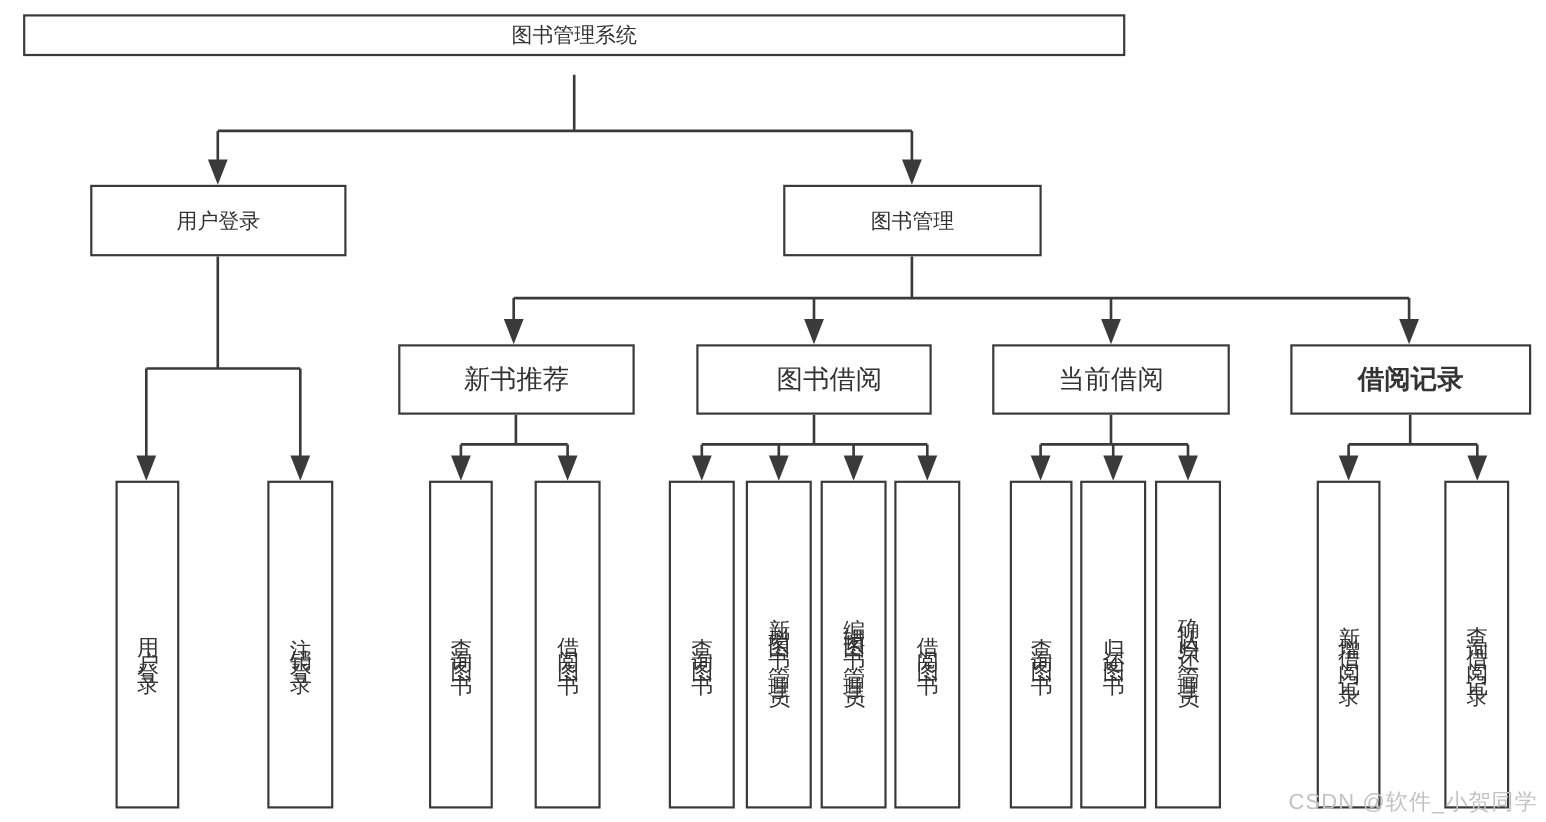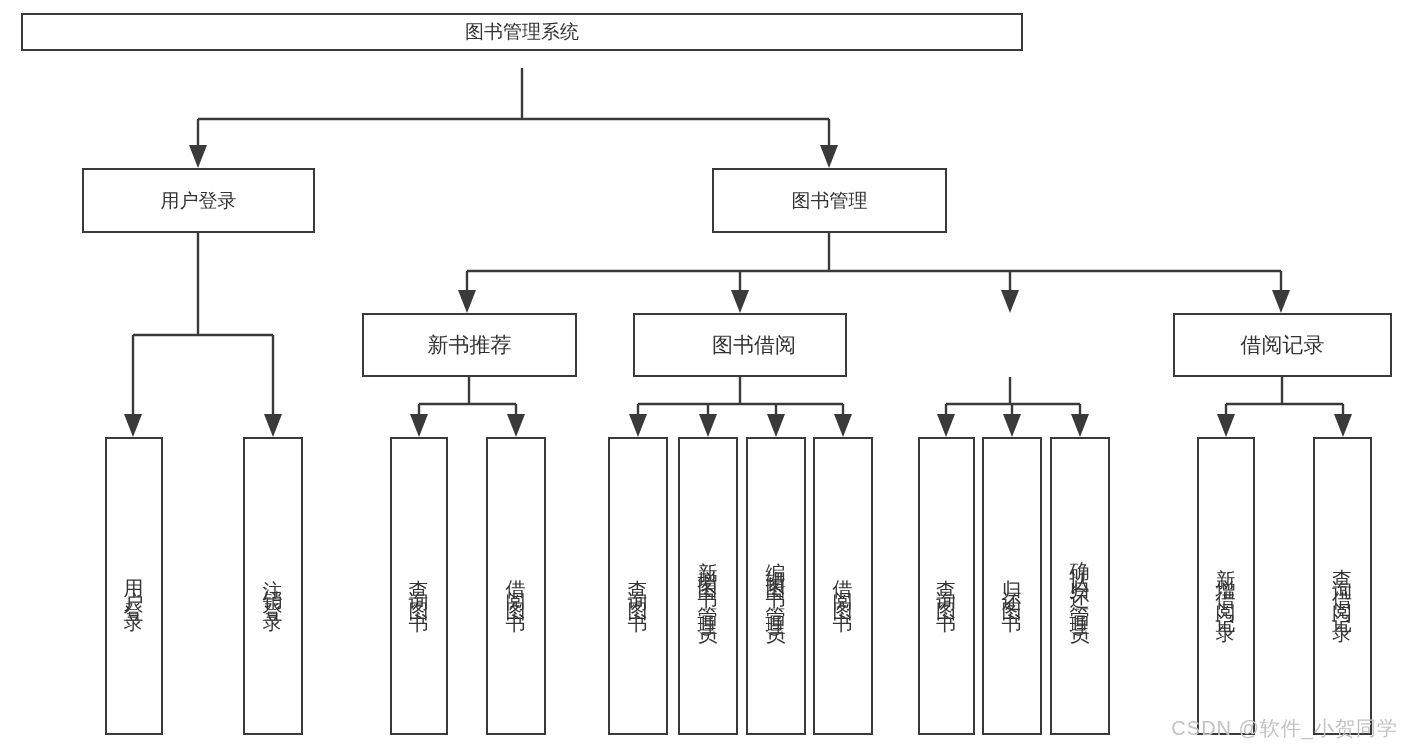--- a/index.html
+++ b/index.html
@@ -35,21 +35,21 @@
     box-sizing: border-box;
     border: 2.5px solid var(--line, #3a3a3a);
     background: #ffffff;
     display: flex;
     align-items: center;
     justify-content: center;
     color: var(--text, #333333);
   }
   .box.root    { left: 21px;  top: 13px;  width: 1002px; height: 38px; font-size: 19px; }
   .box.lvl2    { top: 168px; height: 65px; font-size: 19px; }
-  .box.lvl3    { top: 313px; height: 64px; font-size: 21px; }
+  .box.lvl3    { top: 313px; height: 64px; font-size: 24px; }
   .box.leaf    { top: 437px; height: 298px; }
   .leaf span {
     writing-mode: vertical-rl;
     text-orientation: mixed;
     font-size: 20px;
     letter-spacing: 11px;
     line-height: 1;
     white-space: nowrap;
   }
   .leaf.long span { letter-spacing: 9px; }
@@ -115,21 +115,24 @@
   <div class="box lvl2" style="left:712px;width:235px;">
     <span>图书管理</span>
   </div>
 
   <div class="box lvl3" style="left:362px;width:215px;">
     <span>新书推荐</span>
   </div>
   <div class="box lvl3" style="left:633px;width:214px;padding-left:28px;">
     <span>图书借阅</span>
   </div>
-  <div class="box lvl3" style="left:1173px;width:219px;">
+  <div class="box lvl3" style="left:902px;width:216px;">
+    <span>当前借阅</span>
+  </div>
+  <div class="box lvl3" style="left:1173px;width:219px;font-weight:bold;">
     <span>借阅记录</span>
   </div>
 
   <div class="box leaf" style="left:105px;width:58px;">
     <span>用户登录</span>
   </div>
   <div class="box leaf" style="left:243px;width:60px;">
     <span>注销登录</span>
   </div>
   <div class="box leaf" style="left:390px;width:58px;">

